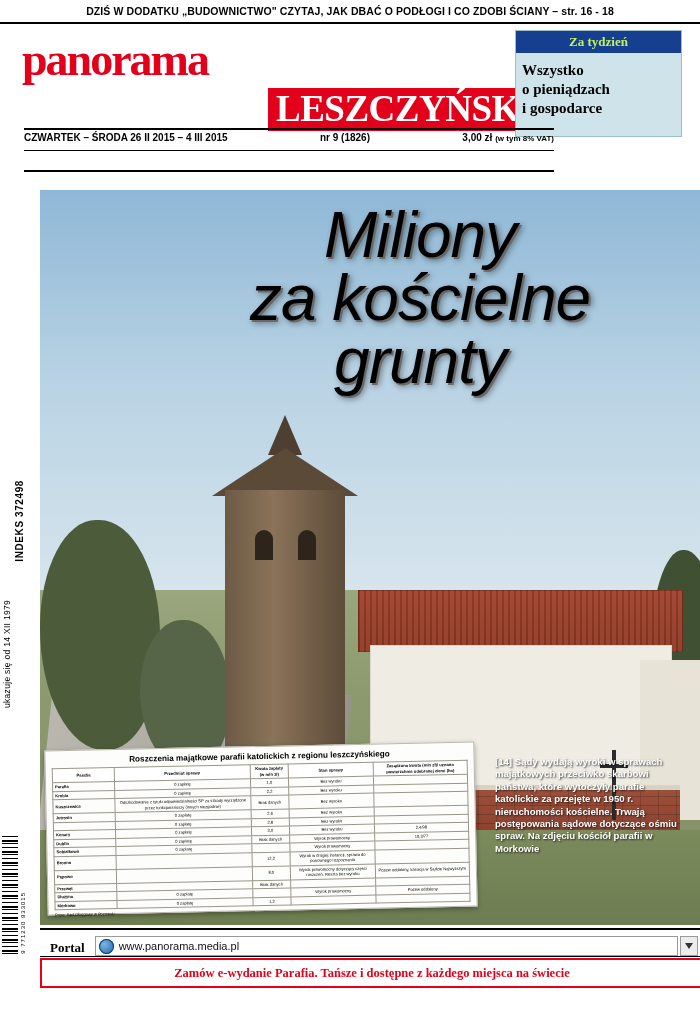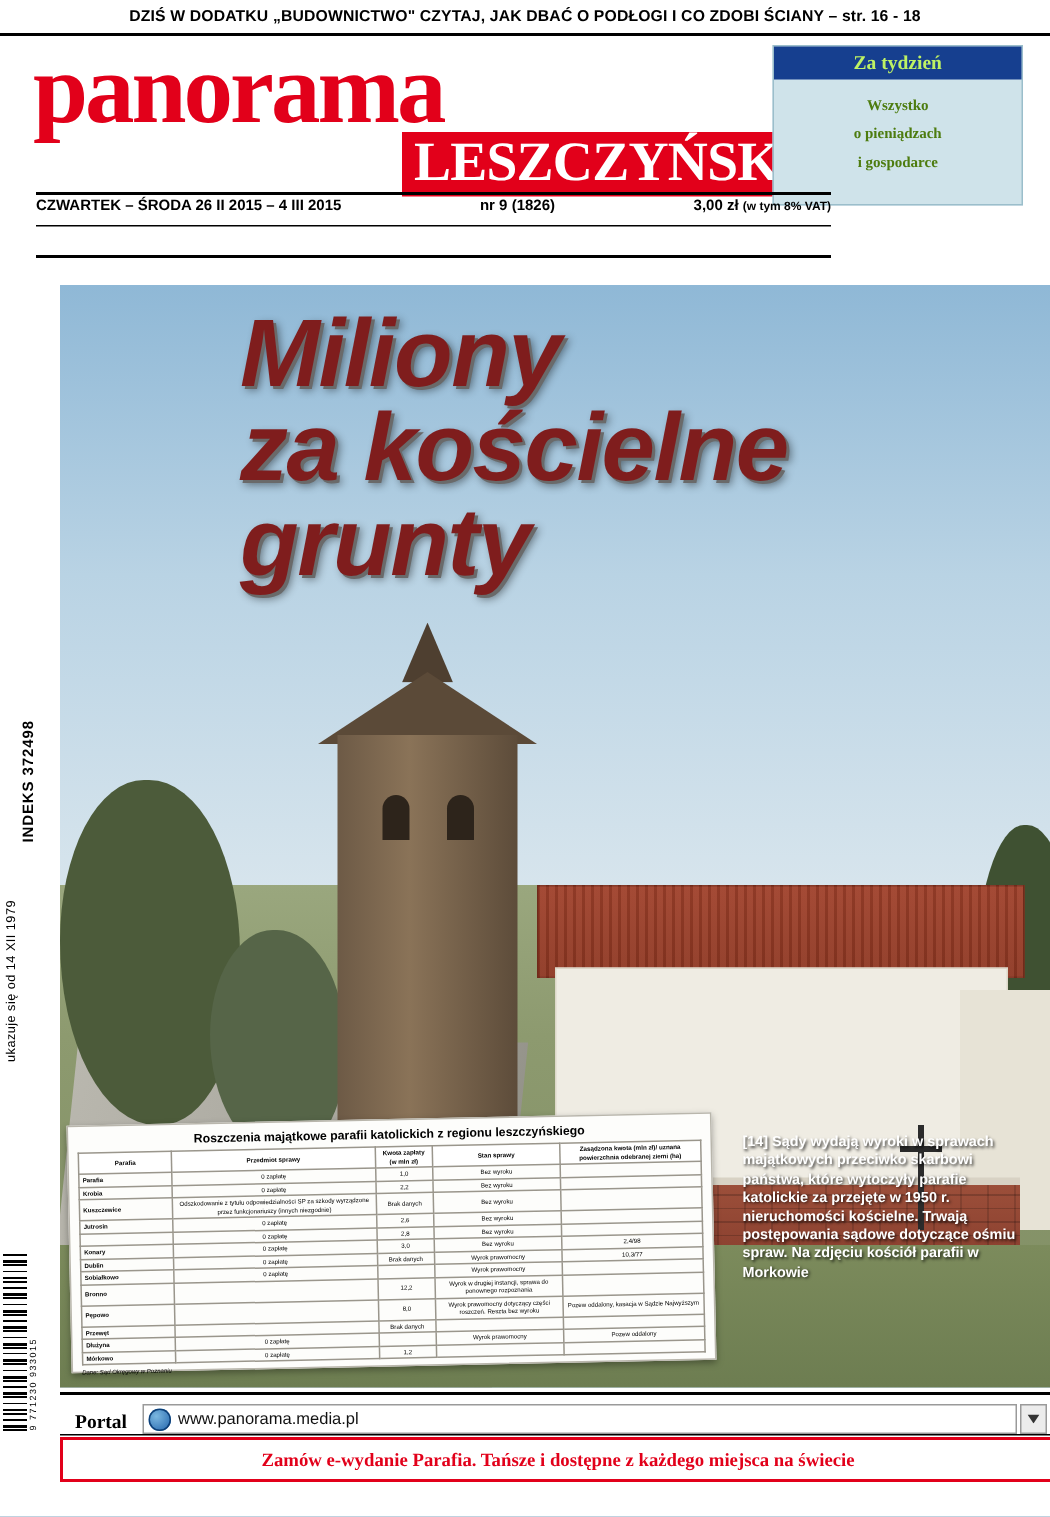--- a/index.html
+++ b/index.html
@@ -17,21 +17,21 @@
     position:absolute;left:0;top:0;width:700px;height:22px;
     display:flex;align-items:center;justify-content:center;
     font-size:10.5px;font-weight:bold;letter-spacing:.1px;
     border-bottom:2px solid #000;
   }
 
   
   .masthead{position:absolute;left:24px;top:26px;width:530px;height:100px;}
   .logo-pan{
     font-family:"Liberation Serif", serif;
-    font-weight:bold;font-size:66px;line-height:60px;
+    font-weight:bold;font-size:46px;line-height:60px;
     color:#e2001a;letter-spacing:-2px;
     position:relative;top:4px;left:-2px;
   }
   .logo-lesz-wrap{
     margin-top:2px;display:flex;justify-content:flex-end;
   }
   .logo-lesz{
     background:#e2001a;color:#fff;
     font-family:"Liberation Serif", serif;
     font-weight:bold;font-size:37px;line-height:41px;
@@ -42,23 +42,23 @@
   .promo{
     position:absolute;right:18px;top:30px;width:165px;height:105px;
     background:#cfe3ea;border:1px solid #9bbecb;
   }
   .promo-head{
     background:#163f8f;color:#bef264;height:22px;
     display:flex;align-items:center;justify-content:center;
     font-size:13px;font-weight:bold;font-family:"Liberation Serif",serif;
   }
   .promo-body{
-    padding:8px 6px 0 6px;text-align:center;
+    padding:8px 6px 0 6px;text-align:left;
     font-family:"Liberation Serif", serif;
-    font-weight:bold;font-size:10px;line-height:19px;color:#4d7c0f;
+    font-weight:bold;font-size:15px;line-height:19px;color:#000000;
   }
 
   
   .issueline{
     position:absolute;left:24px;top:128px;width:530px;height:18px;
     border-top:2px solid #000;border-bottom:1px solid #000;
     display:flex;align-items:flex-start;justify-content:space-between;
     font-size:10px;font-weight:bold;padding-top:2px;
   }
   .issueline .price small{font-weight:bold;font-size:8px;}
@@ -152,25 +152,25 @@
   }
   .photocredit{
     position:absolute;left:42px;top:575px;width:10px;
     font-size:5.5px;color:#fff;writing-mode:vertical-rl;transform:rotate(180deg);
     letter-spacing:.4px;
   }
 
   
   .headline{
     position:absolute;right:20px;top:14px;width:520px;
-    text-align:left;
+    text-align:center;
     font-family:"Liberation Sans", sans-serif;
-    font-weight:bold;font-style:italic;
+    font-weight:normal;font-style:italic;
     font-size:64px;line-height:63px;
-    color:#7f1d1d;
+    color:#000000;
     text-shadow:2px 2px 0 #6a6a6a, 3px 3px 6px rgba(0,0,0,.45);
     letter-spacing:-1px;
   }
 
   
   .tablecard{
     position:absolute;left:6px;top:556px;width:430px;height:165px;
     background:#fdfdfb;border:1px solid #b9b6ac;
     box-shadow:0 2px 5px rgba(0,0,0,.35);
     transform:rotate(-1.2deg);

